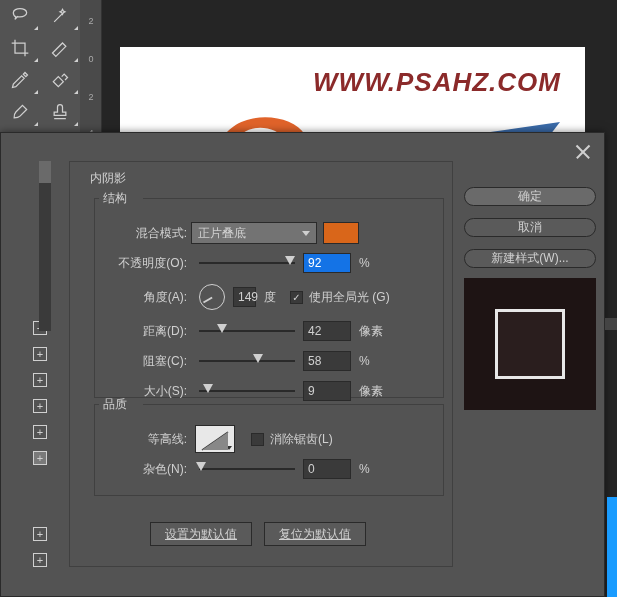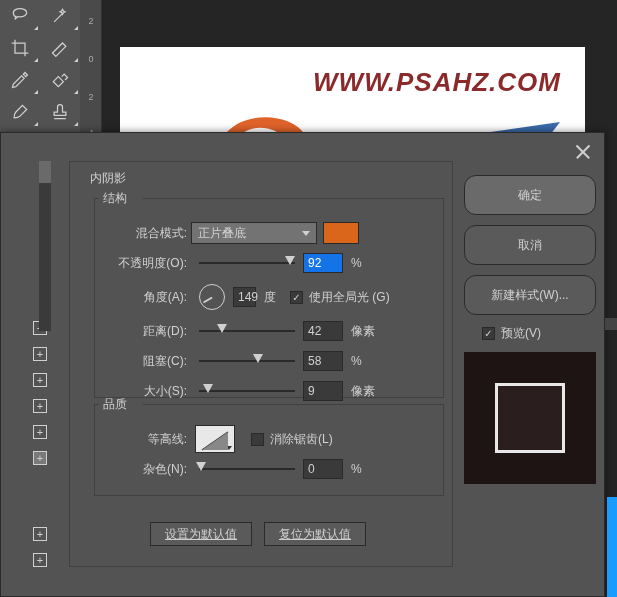--- a/index.html
+++ b/index.html
@@ -38,42 +38,42 @@
 .group-struct:after{ content:""; position:absolute; top:0; right:0; width:300px; height:1px; background:#404040;}
 
 .row { display:flex; align-items:center; height:26px; margin-top:4px;}
 .lbl { width:96px; text-align:right; padding-right:4px; }
 .select { width:126px; height:22px; background:#737373; border:1px solid #2a2a2a; display:flex; align-items:center; padding:0 6px; justify-content:space-between;}
 .select .arrow { width:0;height:0;border-left:4px solid transparent;border-right:4px solid transparent;border-top:5px solid #d0d0d0;}
 .swatch { width:36px; height:22px; border:1px solid #2a2a2a; margin-left:6px; }
 .slider { width:96px; height:14px; position:relative; margin:0 8px;}
 .slider .track{position:absolute;top:6px;left:0;right:0;height:2px;background:#2a2a2a;}
 .slider .thumb{position:absolute;top:0;width:0;height:0;border-left:5px solid transparent;border-right:5px solid transparent;border-top:9px solid #d0d0d0;}
-.num { width:40px; height:20px; background:#3a3a3a; border:1px solid #2a2a2a; padding:0 4px; line-height:18px; }
+.num { width:48px; height:20px; background:#3a3a3a; border:1px solid #2a2a2a; padding:0 4px; line-height:18px; }
 .num.sel{ background:#1473e6; color:#fff; }
 .unit { margin-left:8px; }
 .dial { width:26px; height:26px; border:1.5px solid #d0d0d0; border-radius:50%; position:relative; margin:0 8px;}
 .dial .needle{position:absolute;top:11px;left:2px;width:10px;height:2px;background:#d0d0d0; transform-origin:11px 1px; transform:rotate(-30deg);}
 .cb { width:13px; height:13px; background:#3a3a3a; border:1px solid #2a2a2a; display:inline-flex; align-items:center; justify-content:center; margin-right:6px; }
 .cb.checked:after{content:"✓"; font-size:10px; color:#d0d0d0;}
 
 .group-qual { position:absolute; top:242px; left:24px; width:350px; height:92px; border:1px solid #404040; border-top:none;}
 .group-qual:before{content:"";position:absolute;top:0;left:0;width:4px;height:1px;background:#404040;}
 .group-qual:after{content:"";position:absolute;top:0;right:0;width:300px;height:1px;background:#404040;}
 .qual-title{ position:absolute; top:234px; left:33px;}
 .contour { width:40px; height:28px; border:1px solid #2a2a2a; background:#e8e8e8; display:flex; align-items:flex-end; justify-content:center; margin:0 4px;}
 .contour .arrow{width:0;height:0;border-left:3px solid transparent;border-right:3px solid transparent;border-top:4px solid #333; margin-bottom:2px; margin-left:28px;}
 .contour-curve{ position:absolute; width:30px; height:22px;}
 .contour-curve svg{width:30px;height:22px;}
 
 .btm-btns{ position:absolute; top:360px; left:80px; display:flex; gap:12px;text-decoration:underline;}
 .sm-btn{ height:24px; padding:0 14px; border:1px solid #2a2a2a; background:#5a5a5a; display:flex; align-items:center; justify-content:center;}
 
 .right-col{ position:absolute; top:42px; right:8px; width:132px; }
-.btn { height:40px; border:1px solid #2a2a2a; border-radius:12px; background:#5a5a5a; display:flex; align-items:center; justify-content:center; margin-bottom:10px; }
+.btn { height:19px; border:1px solid #2a2a2a; border-radius:12px; background:#5a5a5a; display:flex; align-items:center; justify-content:center; margin-bottom:10px;margin-top:12px; }
 .btn.primary{ background:#6a6a6a; }
 .preview-row{ display:flex; align-items:center; margin:6px 0 10px 18px;}
 .preview-box{ width:132px; height:132px; background:#1e1414; display:flex; align-items:center; justify-content:center;}
 .preview-inner{ width:70px; height:70px; border:3px solid #e8e8e8; background:#2a1e1e;}
 
 .right-strip{position:absolute; top:318px; right:0; width:12px; height:12px; background:#444;}
 .corner-blue{position:absolute; bottom:0; right:0; width:10px; height:100px; background:#1a9cff;}
 </style>
 </head>
 <body>
@@ -299,24 +299,20 @@
     <div class="btm-btns">
       <div class="sm-btn">设置为默认值</div>
       <div class="sm-btn">复位为默认值</div>
     </div>
   </div>
 
   <div class="right-col">
     <div class="btn primary">确定</div>
     <div class="btn">取消</div>
     <div class="btn">新建样式(W)...</div>
-    <div class="preview-row">
-      <span class="cb checked"></span>
-      <span>预览(V)</span>
-    </div>
     <div class="preview-box">
         <div class="preview-inner"></div>
       </div>
   </div>
 </div>
 
 <div class="right-strip"></div>
 <div class="corner-blue"></div>
 
 </body></html>

